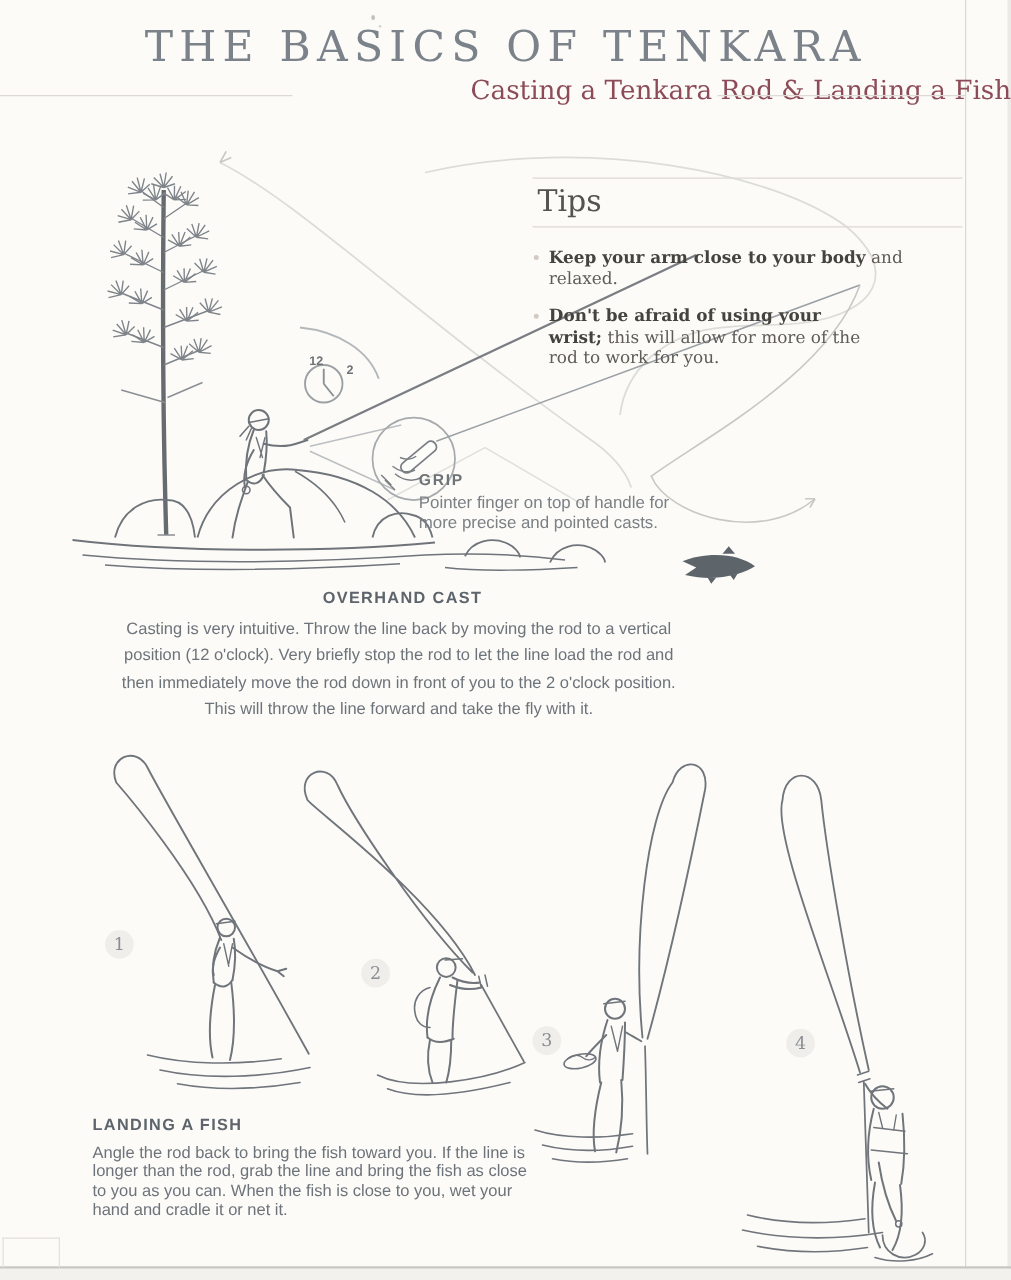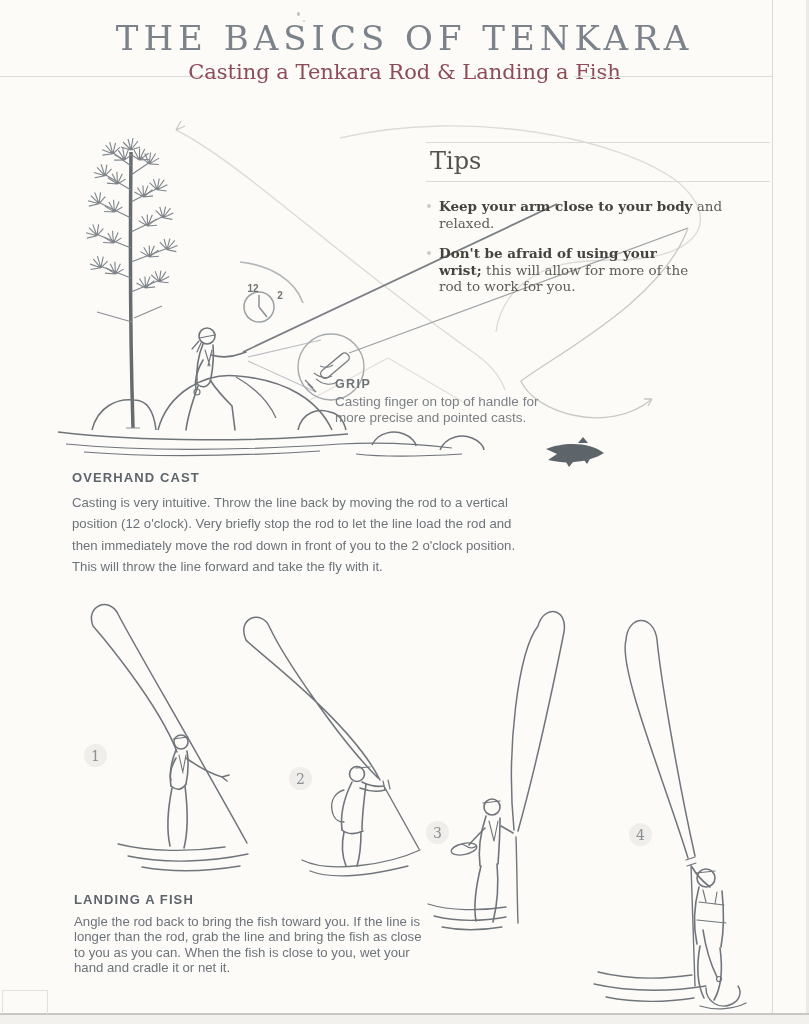--- a/index.html
+++ b/index.html
@@ -9,21 +9,21 @@
     --c-sketch:#70757b; --c-badge-bg:#f0eeea; --c-badge-text:#8a8f94; --c-rule:#ddd9d3;
   }
   html,body{margin:0;padding:0;background:#e8e7e4;}
   .page{position:relative;width:809px;height:1024px;background:var(--c-page-bg);
         overflow:hidden;font-family:"Liberation Sans",sans-serif;margin:0 auto;}
   .abs{position:absolute;}
   
   .title{top:18px;left:0;width:100%;text-align:center;
          font-family:"DejaVu Serif",serif;font-weight:400;font-size:34px;
          letter-spacing:5px;color:var(--c-title);}
-  .subtitle{top:60px;left:0;width:100%;text-align:center;
+  .subtitle{top:60px;left:0;width:100%;text-align:right;
             font-family:"DejaVu Serif",serif;font-size:21px;color:var(--c-subtitle);}
   .rule{height:1px;background:var(--c-rule);}
   .rule-sub-left{top:76px;left:0;width:234px;}
   .rule-sub-right{top:76px;left:574px;width:198px;}
   
   .tips{top:142px;left:426px;width:344px;}
   .tips-heading{border-top:1px solid var(--c-rule);border-bottom:1px solid var(--c-rule);
                 padding:4px 0 6px 4px;font-family:"DejaVu Serif",serif;font-size:24px;
                 color:var(--c-tips-heading);}
   .tips ul{list-style:none;margin:16px 0 0 0;padding:0;}
@@ -37,21 +37,21 @@
                    border-radius:50%;background:#d2cbc4;}
   .tips strong{color:var(--c-tips-bold);}
   
   .grip{top:377px;left:335px;width:270px;}
   .grip-heading{font-size:12.5px;font-weight:bold;letter-spacing:1.4px;color:#6e7378;}
   .grip-body{margin-top:3px;font-size:13.5px;line-height:15.5px;color:var(--c-grip-text);}
   
   .section-heading{font-size:13px;font-weight:bold;letter-spacing:1.1px;
                    color:var(--c-section-heading);}
   .section-body{margin-top:7px;font-size:13.2px;color:var(--c-body-text);}
-  .overhand{top:470px;left:72px;width:468px;}
+  .overhand{top:470px;left:88px;width:468px;text-align:center;}
   .overhand .section-body{line-height:21.3px;width:462px;}
   .landing-text{top:892px;left:74px;width:360px;}
   .landing-text .section-body{line-height:15.4px;width:356px;}
   
   .badge{width:23px;height:23px;border-radius:50%;background:var(--c-badge-bg);
          color:var(--c-badge-text);font-family:"DejaVu Serif",serif;font-size:14px;
          display:flex;align-items:center;justify-content:center;}
   
   .edge-right-line{top:0;left:772px;width:1px;height:1024px;background:#dcd8d2;}
   .edge-right-strip{top:0;left:806px;width:3px;height:1024px;background:#eceae6;}
@@ -195,21 +195,21 @@
   <div class="abs tips">
     <div class="tips-heading">Tips</div>
     <ul>
       <li><strong>Keep your arm close to your body</strong><span> and relaxed.</span></li>
       <li><strong>Don't be afraid of using your wrist;</strong><span> this will allow for more of the rod to work for you.</span></li>
     </ul>
   </div>
 
   <div class="abs grip">
     <div class="grip-heading">GRIP</div>
-    <div class="grip-body" style="width:232px;">Casting finger on top of handle for more precise and pointed casts.</div>
+    <div class="grip-body" style="width:232px;">Pointer finger on top of handle for more precise and pointed casts.</div>
   </div>
 
   <div class="abs overhand">
     <div class="section-heading">OVERHAND CAST</div>
     <div class="section-body">Casting is very intuitive. Throw the line back by moving the rod to a vertical position (12 o'clock). Very briefly stop the rod to let the line load the rod and then immediately move the rod down in front of you to the 2 o'clock position. This will throw the line forward and take the fly with it.</div>
   </div>
 
   <svg class="abs" style="top:590px;left:0" width="809" height="434" viewBox="0 0 809 434" fill="none" stroke="#70757b" stroke-width="1.6" stroke-linecap="round">
 
     <g>

